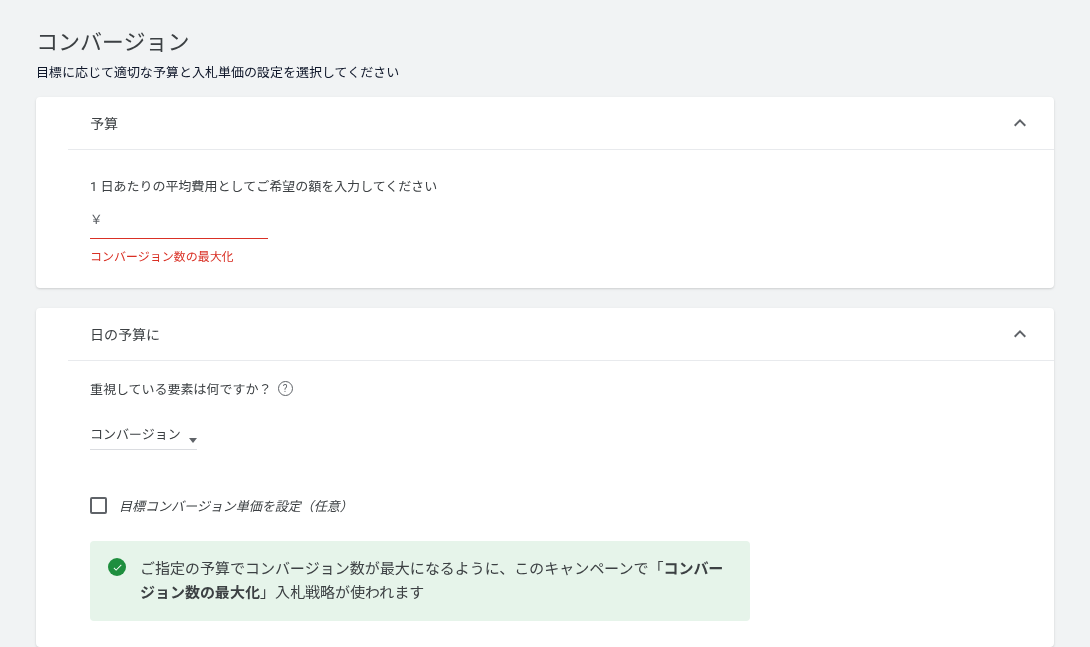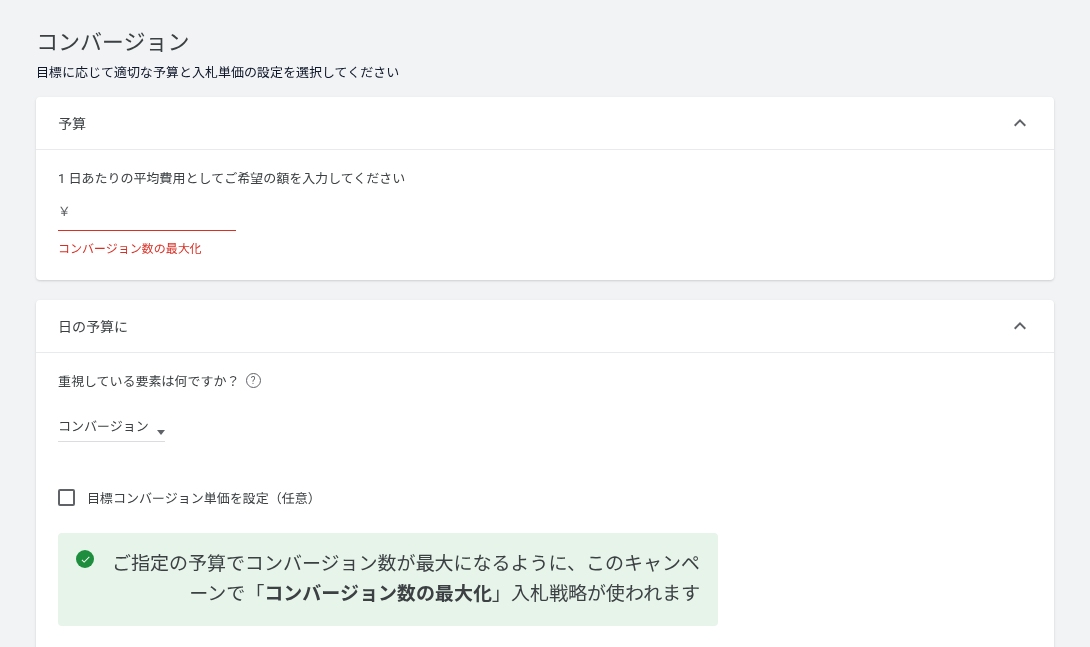--- a/index.html
+++ b/index.html
@@ -24,20 +24,21 @@
       font-size: 13px;
       color: #0f172a;
       margin-bottom: 16px;
     }
     .card {
       background: #fff;
       border-radius: 4px;
       box-shadow: 0 1px 2px rgba(0,0,0,0.06), 0 1px 3px rgba(0,0,0,0.1);
       margin-bottom: 20px;
       overflow: hidden;
+      padding-left: 32px;
     }
     .card-header {
       display: flex;
       justify-content: space-between;
       align-items: center;
       padding: 14px 22px;
       cursor: pointer;
       border-bottom: 1px solid #e8eaed;
     }
     .card-header-title {
@@ -49,20 +50,21 @@
       height: 24px;
       fill: #5f6368;
     }
     .budget-body {
       display: flex;
       padding: 18px 22px 24px 22px;
       gap: 50px;
     }
     .budget-left {
       flex: 1;
+      margin-top: 8px;
     }
     .field-label {
       font-size: 13px;
       color: #3c4043;
       margin-bottom: 14px;
     }
     .currency-row {
       font-size: 13px;
       color: #5f6368;
       padding-bottom: 10px;
@@ -125,20 +127,21 @@
       margin-left: 8px;
     }
     .checkbox-row {
       display: flex;
       align-items: center;
       gap: 12px;
       margin-top: 46px;
       margin-bottom: 26px;
       font-size: 13px;
       color: #3c4043;
+      font-style: italic;
     }
     .checkbox {
       width: 17px;
       height: 17px;
       border: 2px solid #5f6368;
       border-radius: 2px;
       cursor: pointer;
     }
     .notice {
       background: #e6f4ea;
@@ -159,24 +162,23 @@
       align-items: center;
       justify-content: center;
       margin-top: 1px;
     }
     .check-circle svg {
       width: 11px;
       height: 11px;
       fill: #fff;
     }
     .notice-text {
-      font-size: 19px;
+      font-size: 15px;
       color: #3c4043;
       line-height: 1.6;
-      text-align: right;
     }
     .notice-bold {
       font-weight: 700;
     }
     .footer-row {
       display: flex;
       justify-content: flex-end;
       margin-top: 24px;
     }
     .next-btn {

